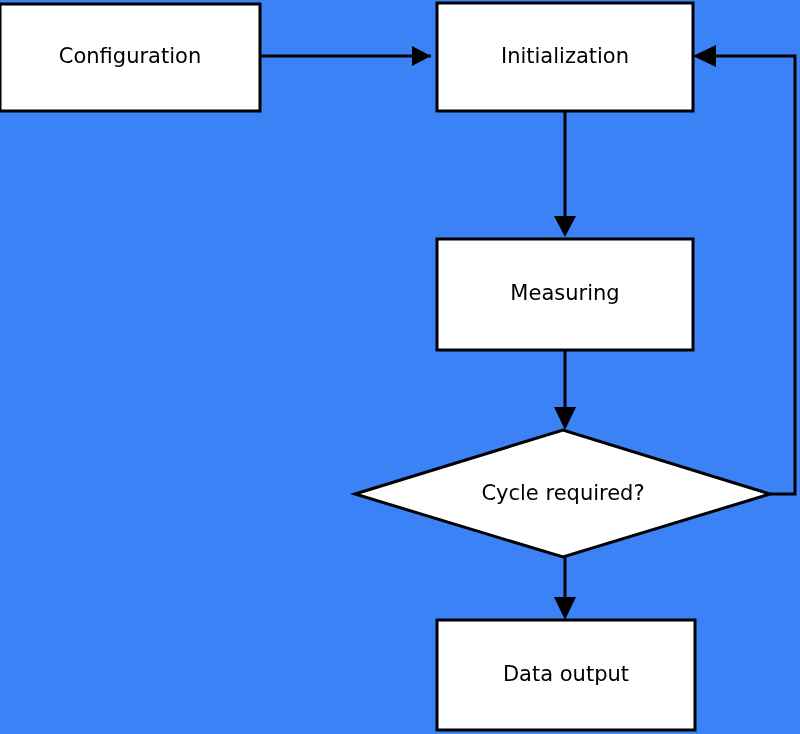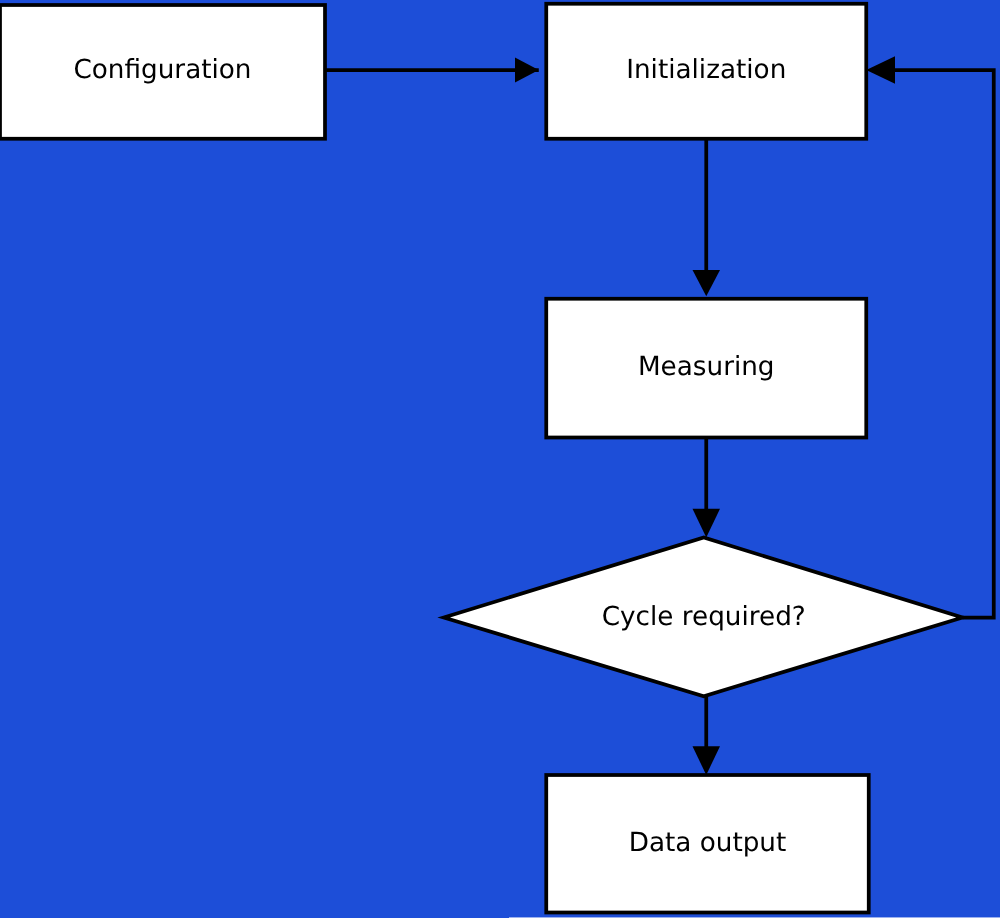--- a/index.html
+++ b/index.html
@@ -46,21 +46,21 @@
     font-size: 21px;
     fill: #000000;
     text-anchor: middle;
     dominant-baseline: middle;
     white-space: pre;
   }
 </style>
 </head>
 <body>
 
-<div id="canvas" style="background: #1d4ed8;">
+<div id="canvas" style="background: #3b82f6;">
 
   <svg id="flow-svg" viewBox="0 0 800 734" xmlns="http://www.w3.org/2000/svg">
 
     <g>
 
       <g>
         <path class="edge-line" d="M 260 56 L 431 56" stroke="#000000"></path>
         <path class="arrow-head" d="M 431 56 L 412 46 L 412 66 Z" fill="#000000"></path>
       </g>
 

